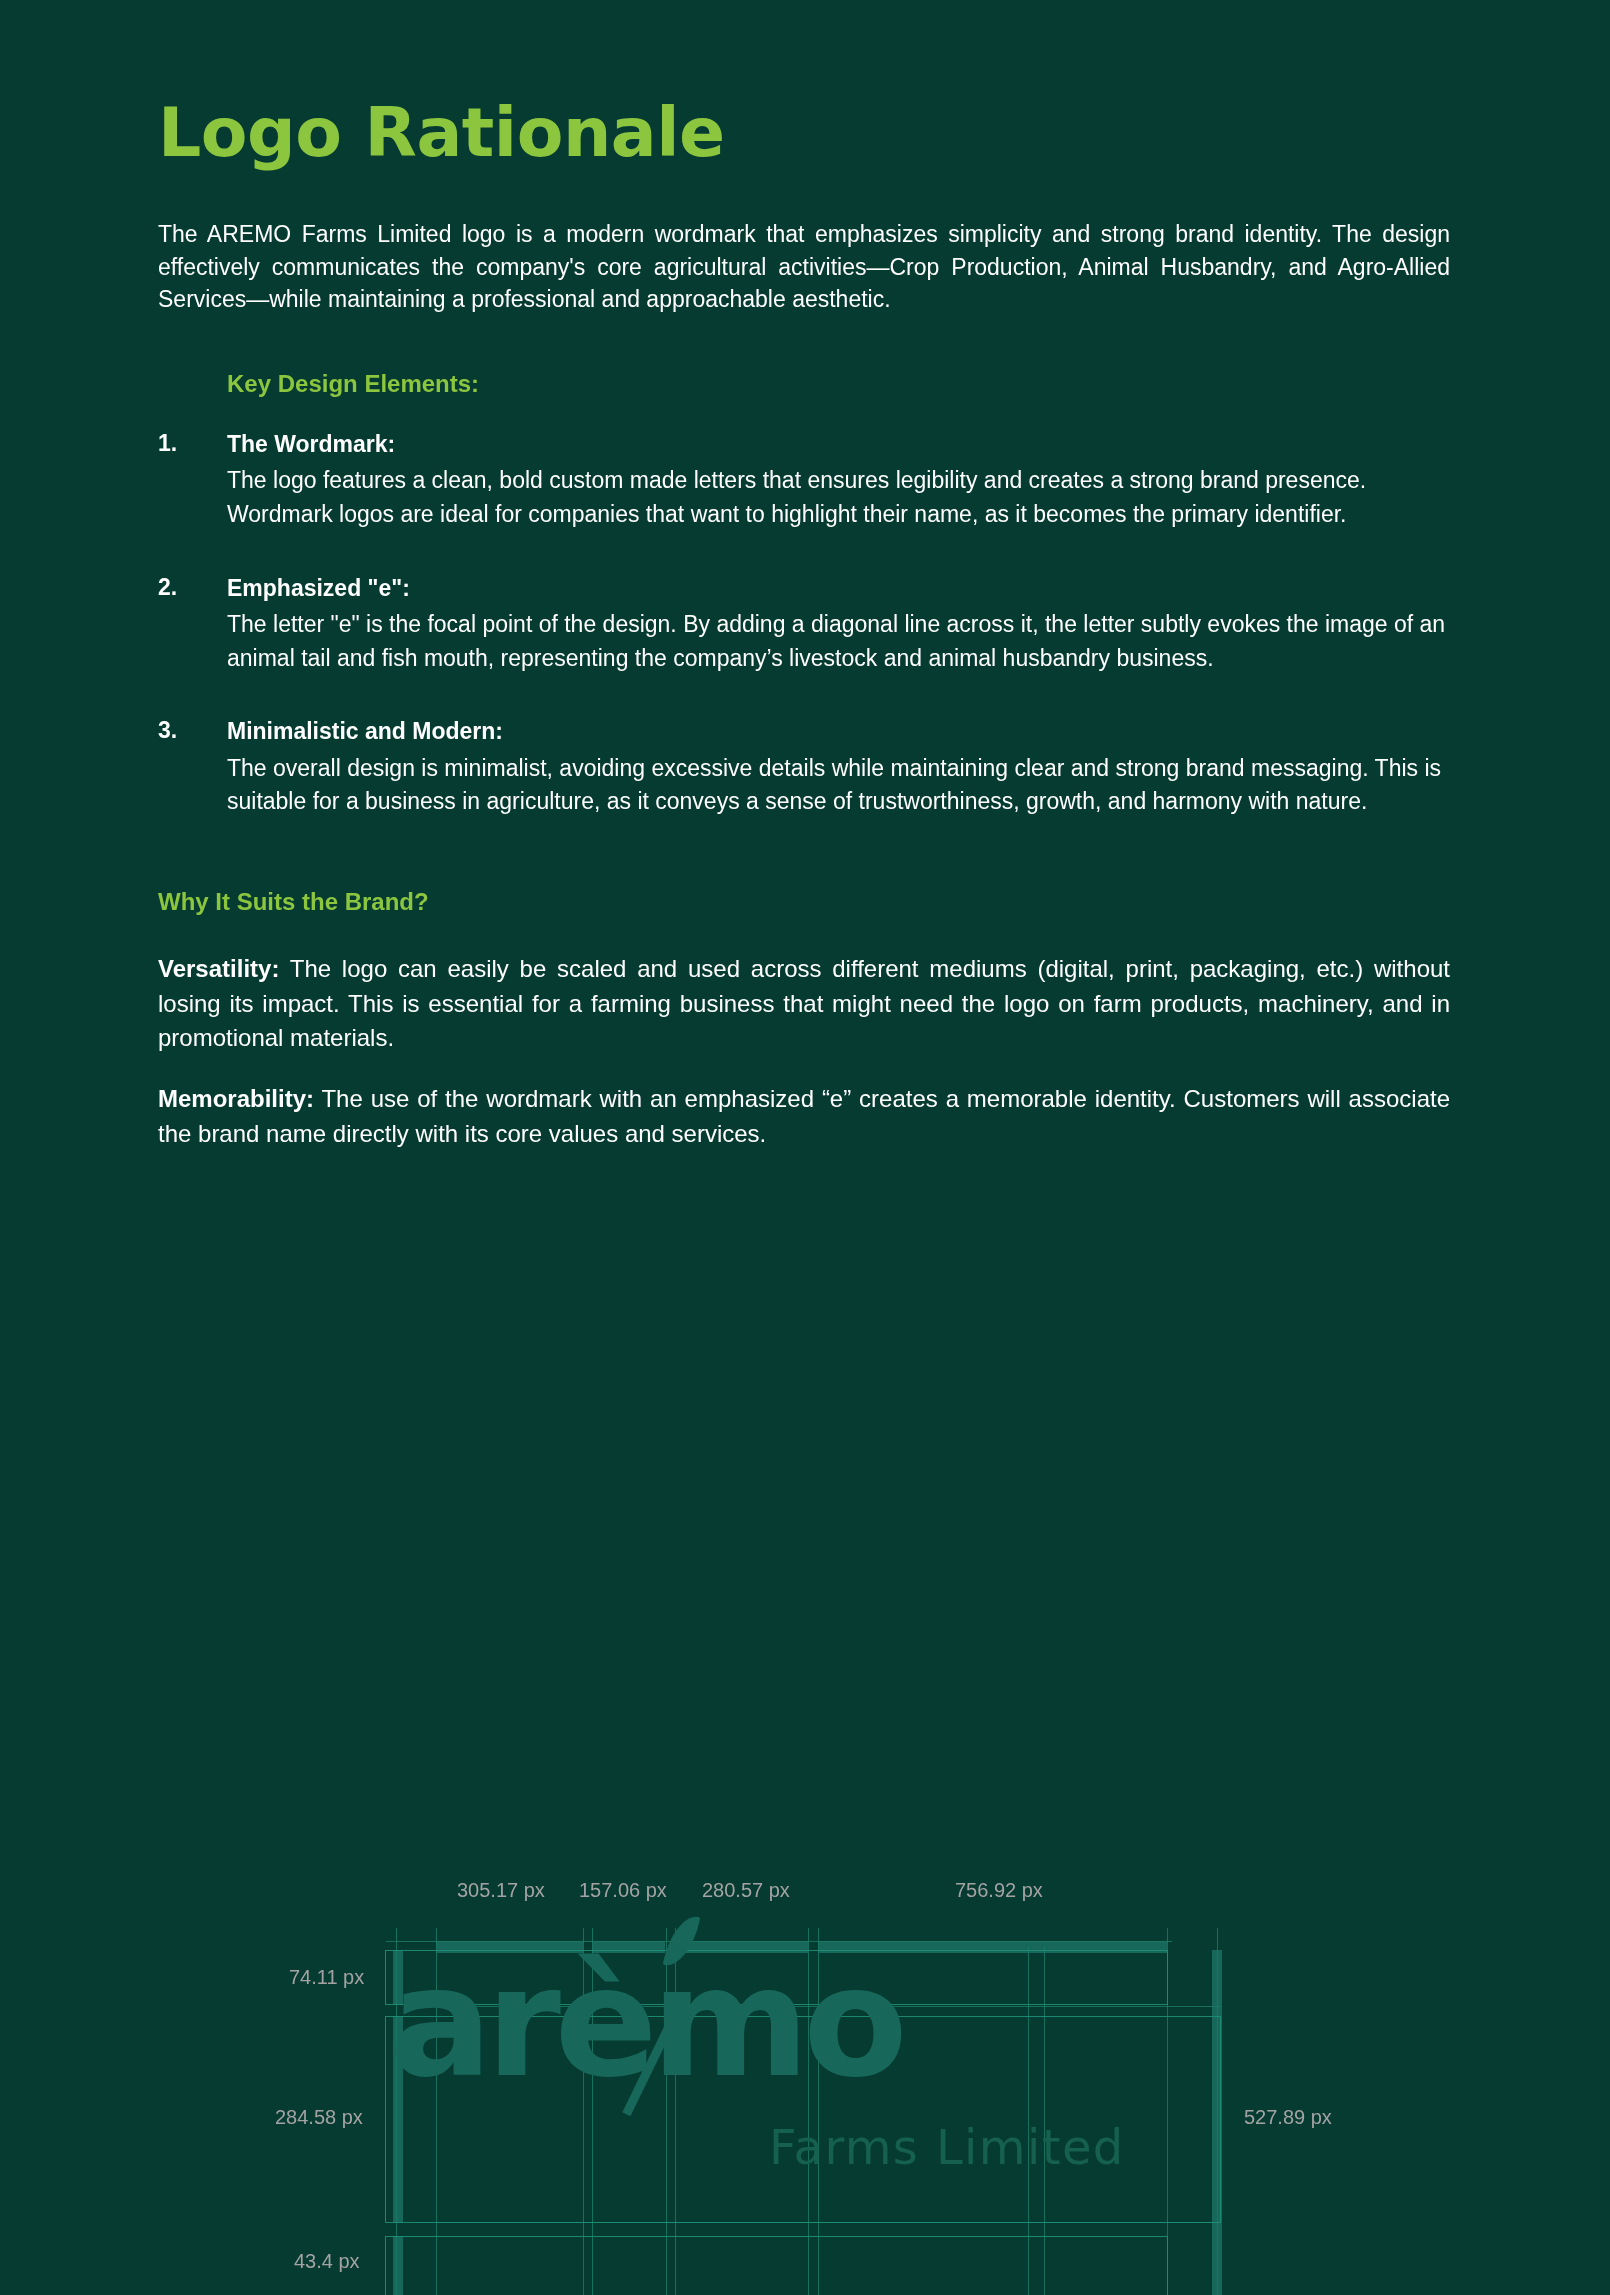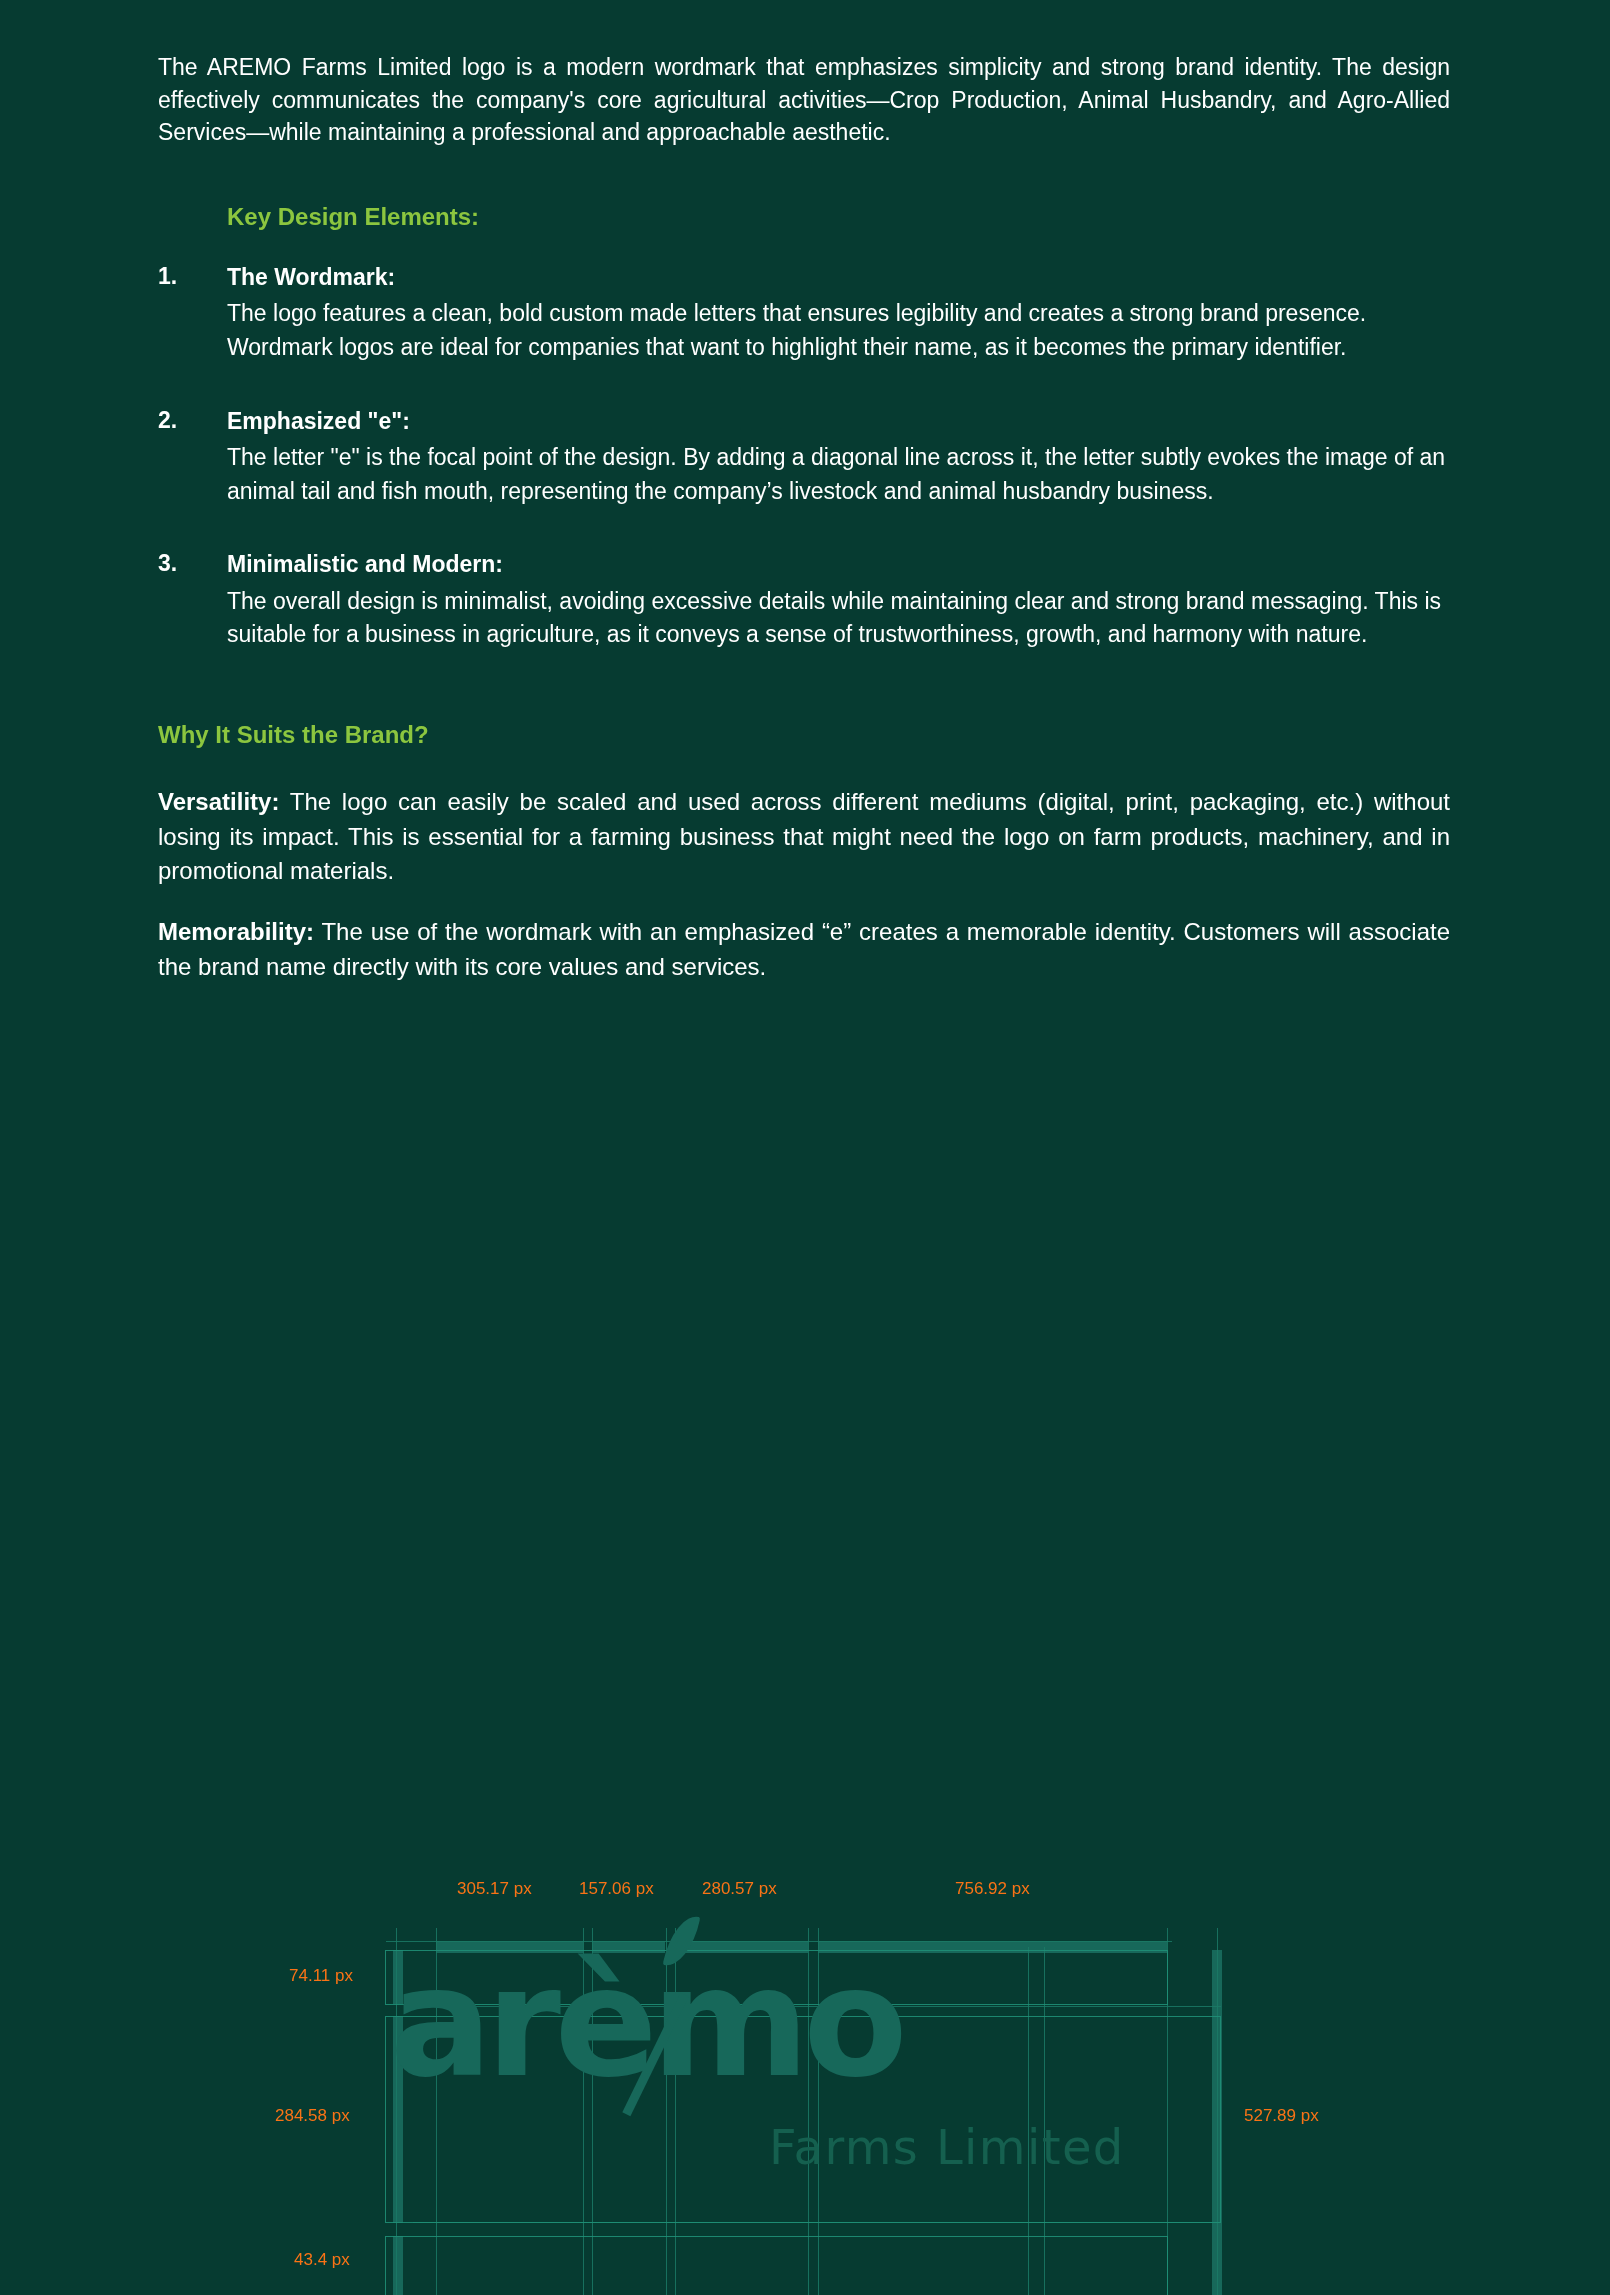--- a/index.html
+++ b/index.html
@@ -106,22 +106,22 @@
   
   .diagram{
     position:absolute;
     left:0;
     top:1832px;
     width:1611px;
     height:629px;
   }
   .meas{
     position:absolute;
-    color:#f97316;
-    font-size:17px;
+    color:#a3a3a3;
+    font-size:20px;
     line-height:1;
     white-space:nowrap;
     font-family:"Liberation Sans", sans-serif;
   }
 
   
   .vline{
     position:absolute;
     width:1.4px;
     background:#1b7a66;
@@ -199,20 +199,21 @@
     color:#15604f;
     font-weight:400;
     font-family:"DejaVu Sans", sans-serif;
   }
 </style>
 </head>
 <body>
 
 <div class="page">
 
+  <h1 class="title">Logo Rationale</h1>
 
   <p class="intro">The AREMO Farms Limited logo is a modern wordmark that emphasizes simplicity and strong brand identity. The design effectively communicates the company's core agricultural activities—Crop Production, Animal Husbandry, and Agro-Allied Services—while maintaining a professional and approachable aesthetic.</p>
 
   <h2 class="section-head indent">Key Design Elements:</h2>
 
   <ol class="keylist">
 
     <li>
       <span class="li-num">1.</span>
       <p class="li-title">The Wordmark:</p>

